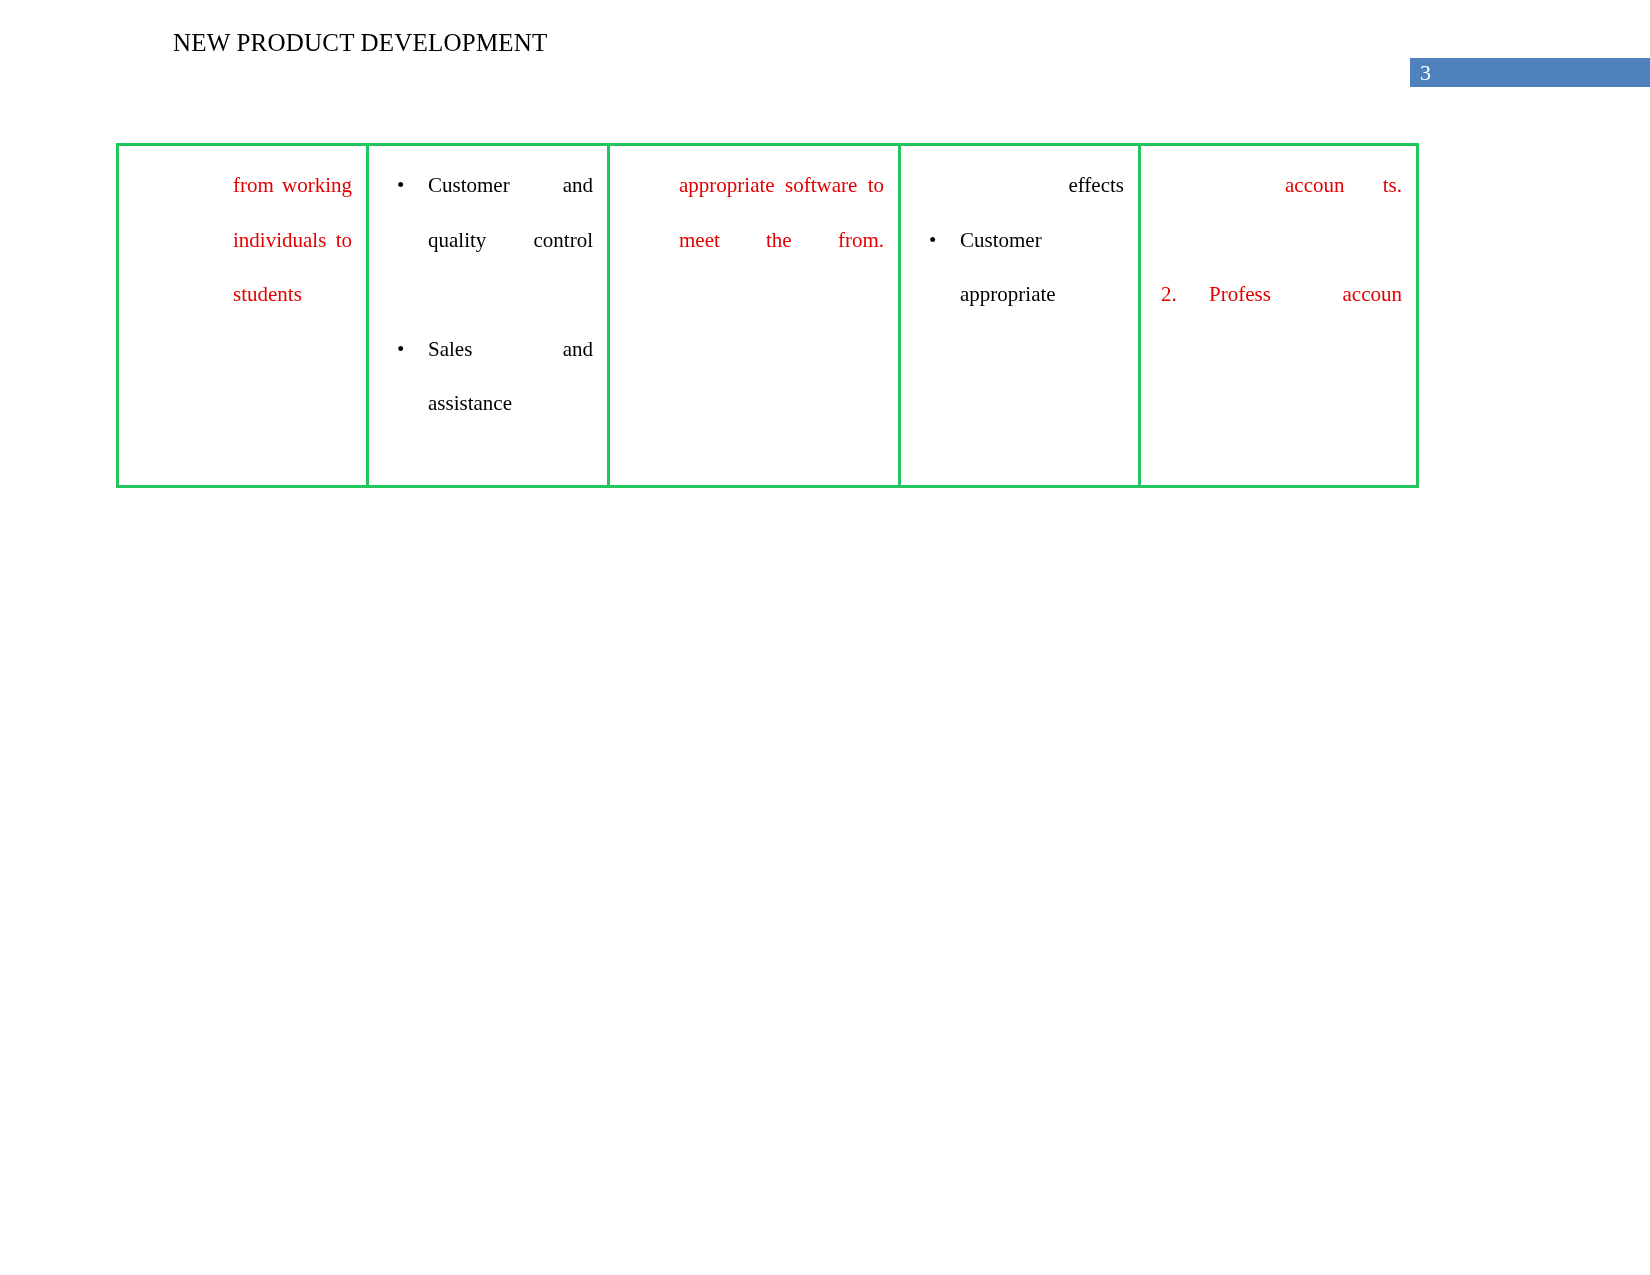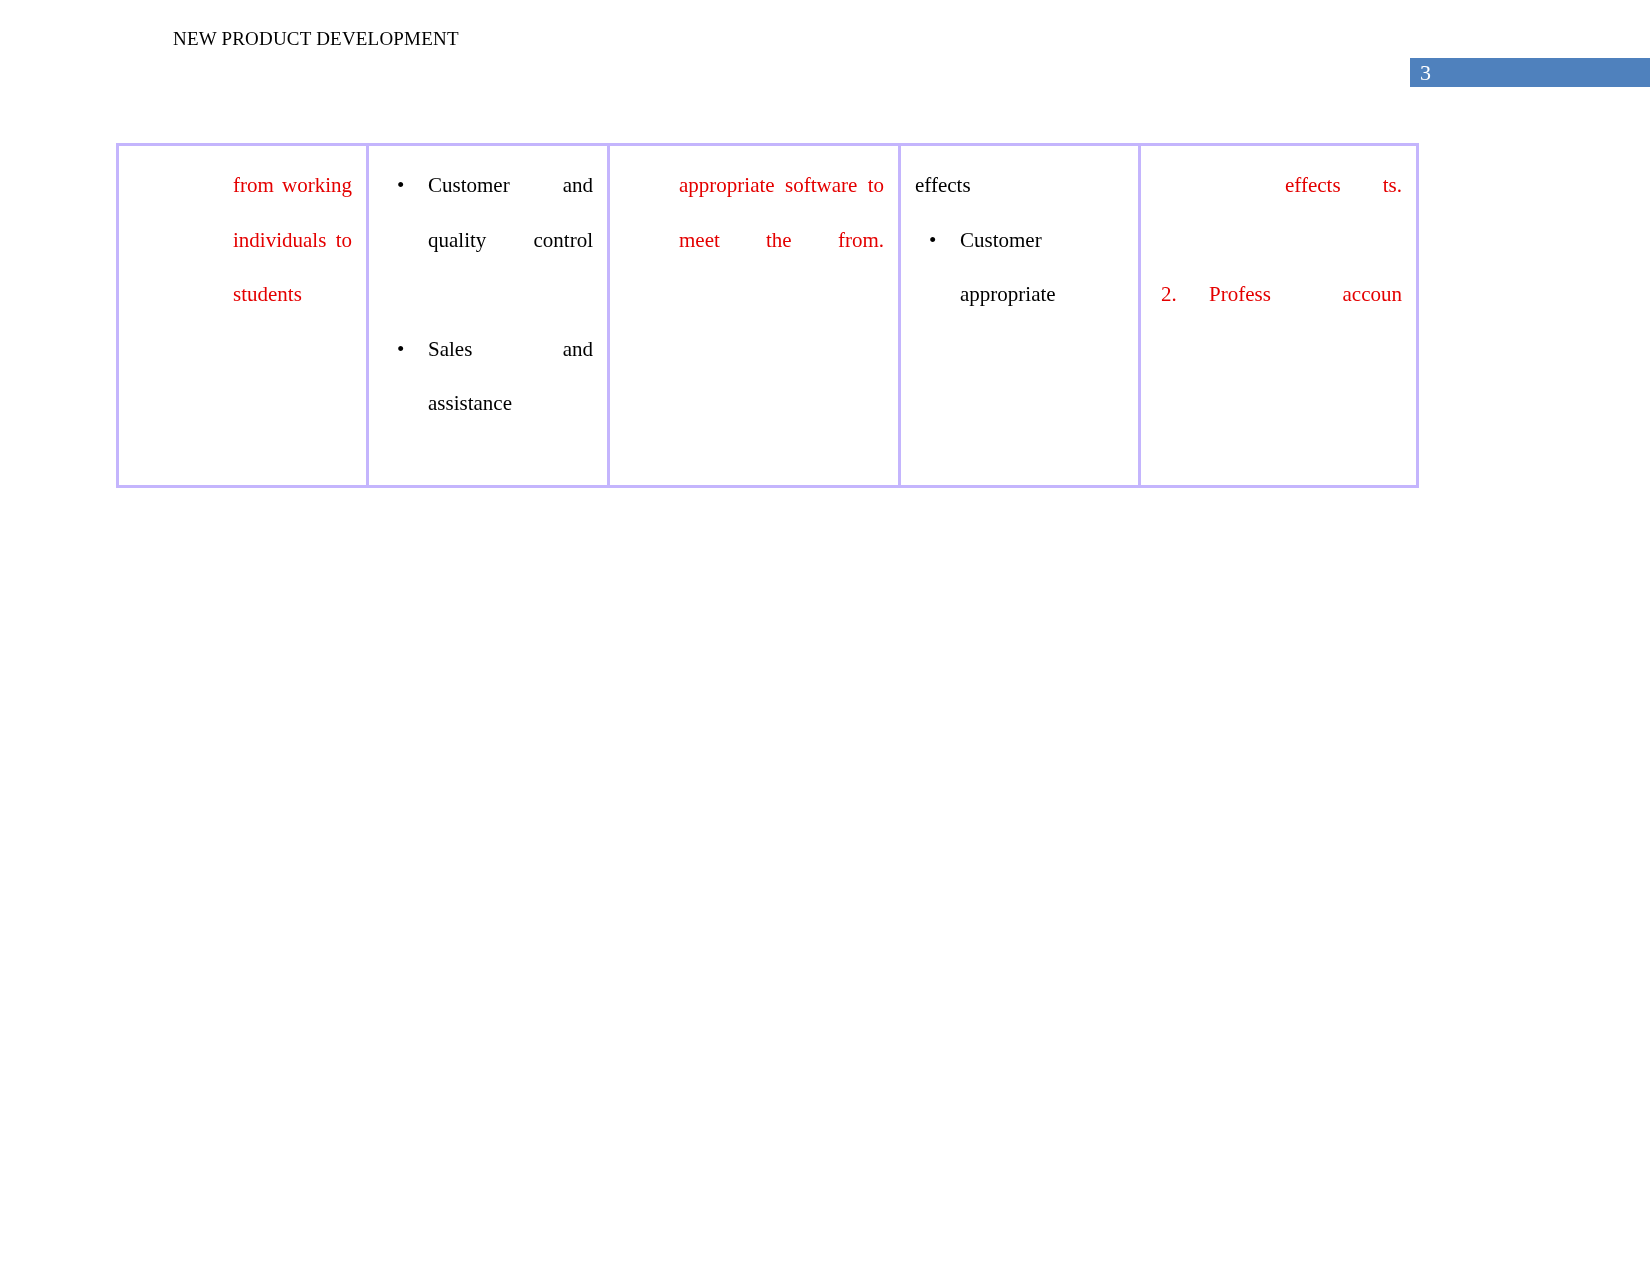--- a/index.html
+++ b/index.html
@@ -13,21 +13,21 @@
     position: relative;
     font-family: "Liberation Serif", "DejaVu Serif", serif;
     overflow: hidden;
   }
 
   
   .slide-title {
     position: absolute;
     left: 173px;
     top: 29px;
-    font-size: 19px;
+    font-size: 25px;
     line-height: 1.1;
     color: #000000;
     letter-spacing: 0.2px;
     white-space: nowrap;
   }
 
   
   .page-badge {
     position: absolute;
     left: 1410px;
@@ -54,21 +54,21 @@
     width: 1285px;
     height: 240px;
   }
   table.content-table {
     border-collapse: collapse;
     table-layout: fixed;
     width: 1285px;
     height: 240px;
   }
   table.content-table td {
-    border: 3px solid #c4b5fd;
+    border: 3px solid #22c55e;
     vertical-align: top;
     padding: 0;
     background: #ffffff;
   }
 
   
   .col-1 { width: 247px; }
   .col-2 { width: 238px; }
   .col-3 { width: 288px; }
   .col-4 { width: 237px; }
@@ -114,21 +114,21 @@
   ul.bullets > li .bullet-glyph {
     position: absolute;
     left: 14px;
     top: 0;
     font-size: 21px;
     line-height: 54.5px;
   }
 
   
   .lead-line {
-    text-align: left;
+    text-align: right;
     margin: 0;
   }
 
   
   ol.numbered {
     margin: 0;
     padding: 0;
     list-style: none;
   }
   ol.numbered > li {
@@ -200,21 +200,21 @@
             <li>
               <span class="bullet-glyph">•</span>
               <span>Customer appropriate</span>
             </li>
           </ul>
         </div>
       </td>
 
       <td class="col-5">
         <div class="cell-body">
-          <p class="para text-red pad-left-xl">effects ts.</p>
+          <p class="para text-red pad-left-xl">accoun ts.</p>
           <ol class="numbered text-red">
             <li>
               <span class="num-glyph">2.</span>
               <span>Profess accoun</span>
             </li>
           </ol>
         </div>
       </td>
 
     </tr>

